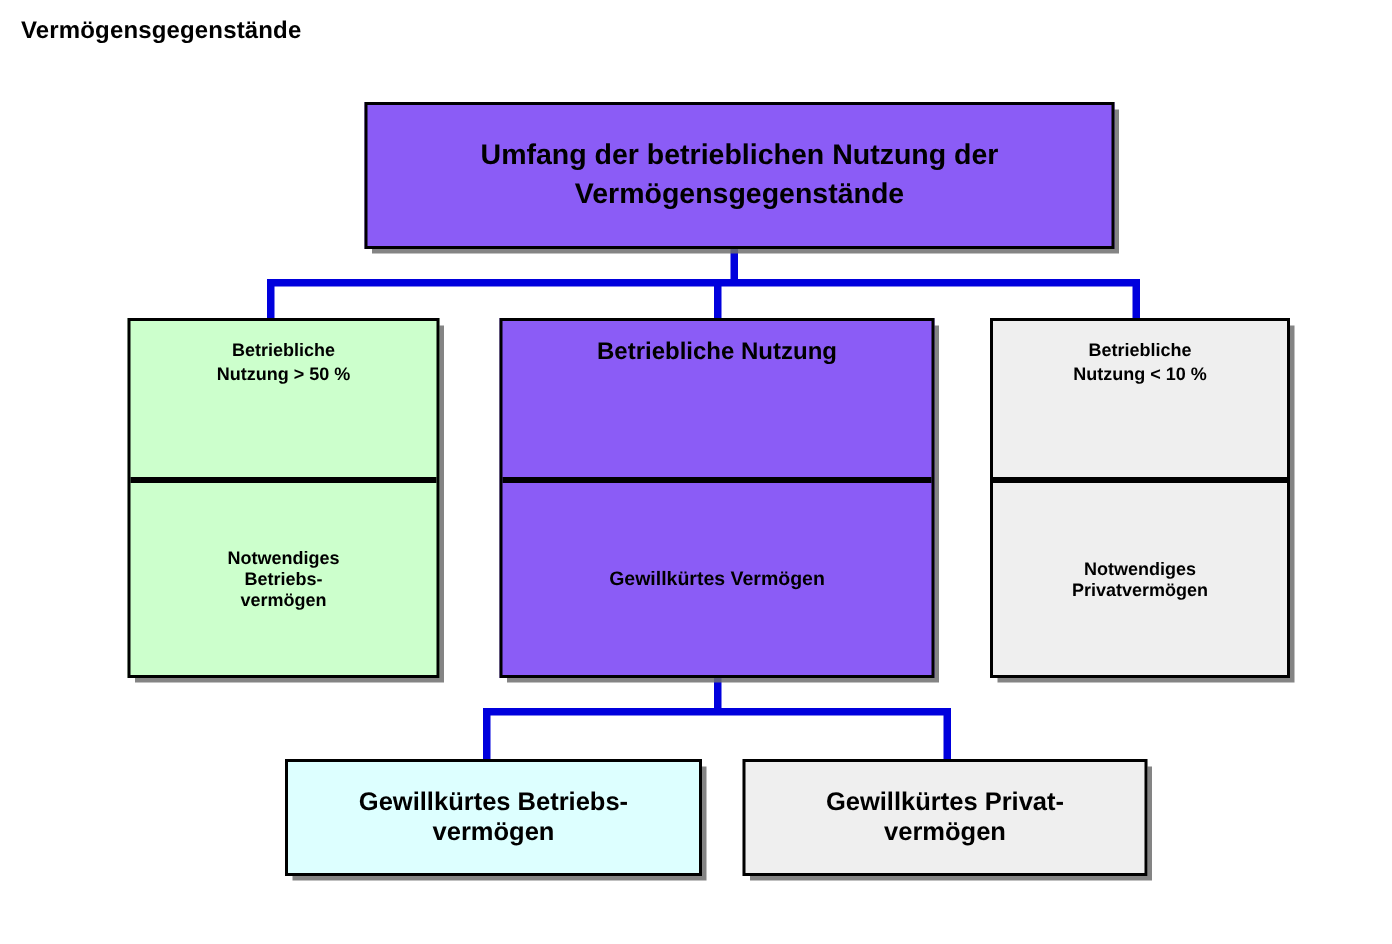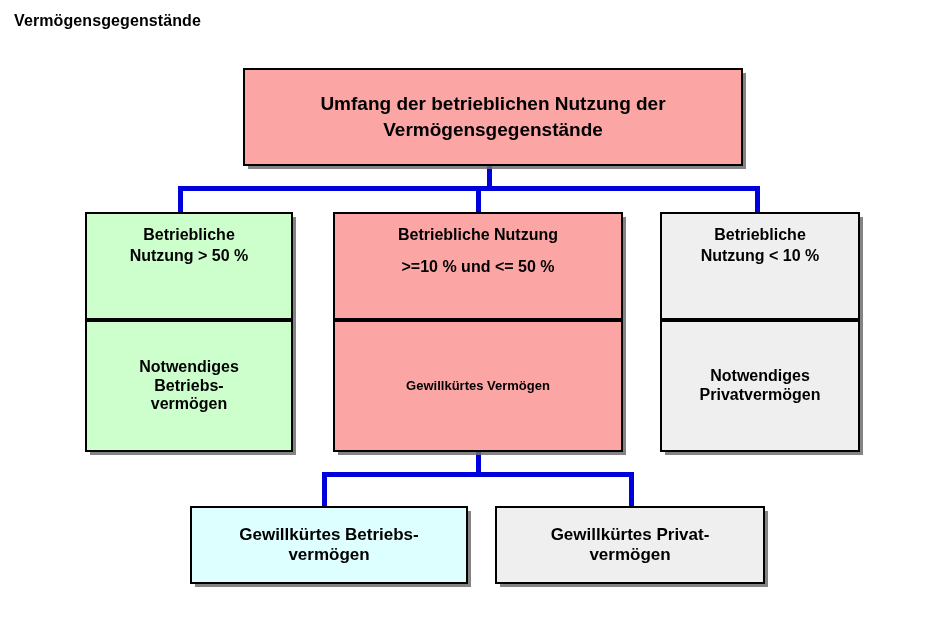--- a/index.html
+++ b/index.html
@@ -65,21 +65,21 @@
     background: #000000;
     flex: 0 0 auto;
   }
   .line {
     display: block;
     line-height: 1.18;
     white-space: nowrap;
   }
 
   
-  .fill-peach { background: #fca5a5; }
+  .fill-peach { background: #8b5cf6; }
   .fill-green { background: #ccffcc; }
   .fill-gray  { background: #efefef; }
   .fill-cyan  { background: #ddffff; }
 
   
   #node-root {
     left: 243px;  top: 68px;
     width: 500px; height: 98px;
   }
   #node-root .line {
@@ -103,21 +103,21 @@
 
   #node-left .cell.top-cell   { height: 104px; }
   #node-left .divider         { margin-top: 0; }
   #node-left .cell.bottom-cell{ flex: 1 1 auto; }
   #node-middle .cell.top-cell   { height: 104px; }
   #node-middle .cell.bottom-cell{ flex: 1 1 auto; }
   #node-right .cell.top-cell    { height: 104px; }
   #node-right .cell.bottom-cell { flex: 1 1 auto; }
 
   #node-left .line, #node-right .line {
-    font-size: 16px;
+    font-size: 12px;
     font-weight: bold;
   }
   #node-middle .line {
     font-size: 16px;
     font-weight: bold;
   }
   #node-middle .cell.top-cell .line.second { margin-top: 13px; }
   #node-left .cell.top-cell .line.second,
   #node-right .cell.top-cell .line.second { margin-top: 2px; }
   #node-middle .cell.bottom-cell .line { font-size: 13px; font-weight: bold; }
@@ -185,21 +185,20 @@
     <div class="cell bottom-cell">
       <span class="line">Notwendiges</span>
       <span class="line">Betriebs-</span>
       <span class="line">vermögen</span>
     </div>
   </div>
 
   <div class="node fill-peach" id="node-middle">
     <div class="cell top-cell">
       <span class="line first">Betriebliche Nutzung</span>
-      <span class="line second">&gt;=10 % und &lt;= 50 %</span>
     </div>
     <div class="divider"></div>
     <div class="cell bottom-cell">
       <span class="line">Gewillkürtes Vermögen</span>
     </div>
   </div>
 
   <div class="node fill-gray" id="node-right">
     <div class="cell top-cell">
       <span class="line first">Betriebliche</span>

